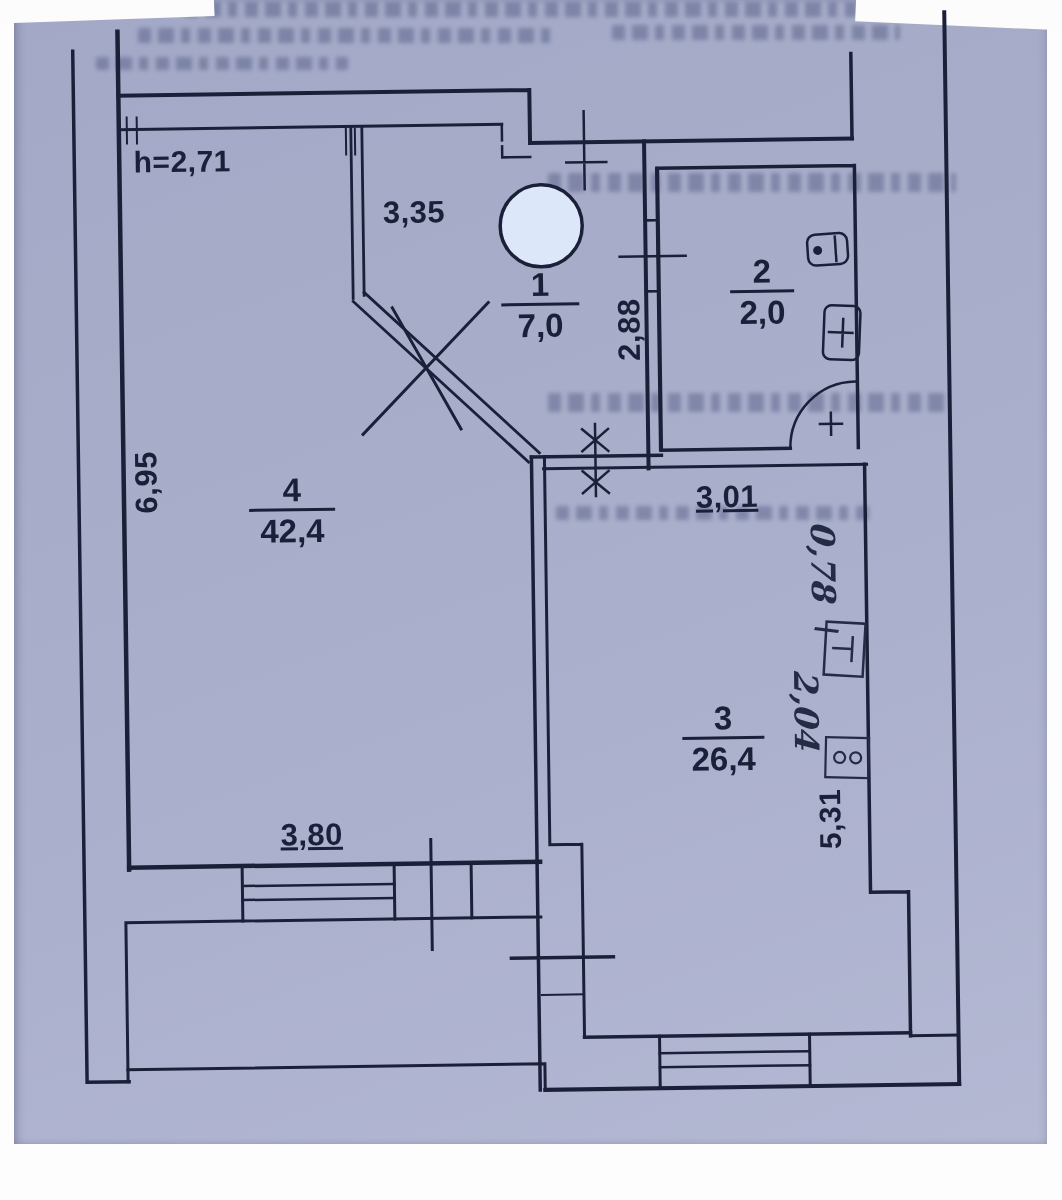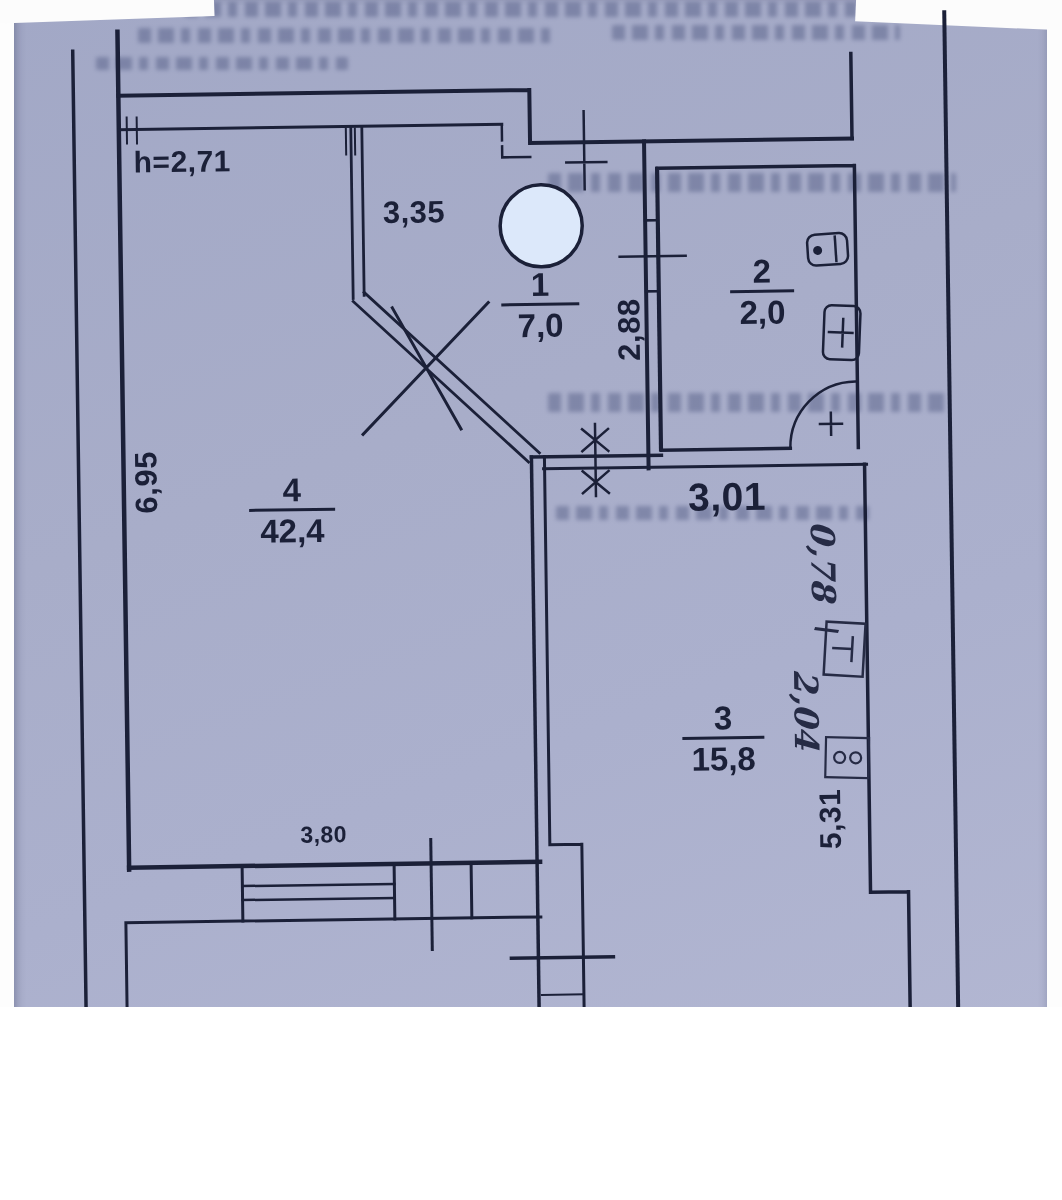--- a/index.html
+++ b/index.html
@@ -1,16 +1,16 @@
 <!DOCTYPE html>
 <html><head>
 <meta charset="utf-8">
 <style>
   html,body{margin:0;padding:0;background:#ffffff;}
-  .stage{position:relative;width:1062px;height:1007px;overflow:hidden;background:#fdfdfd;
+  .stage{position:relative;width:1062px;height:1200px;overflow:hidden;background:#fdfdfd;
          font-family:"Liberation Sans",sans-serif;}
   .paper{position:absolute;left:14px;top:0;width:1033px;height:1144px;
          background:linear-gradient(160deg,#a2a8c6 0%,#a8adc9 38%,#abb0cd 62%,#b4b8d3 100%);
          box-shadow:inset 6px 0 10px -4px rgba(40,45,80,.35), inset -4px 0 8px -4px rgba(40,45,80,.25);}
   .wedge{position:absolute;background:#fcfcfc;}
   
   .bleed{position:absolute;opacity:.36;filter:blur(2.3px);border-radius:2px;
          background:repeating-linear-gradient(90deg,#39436f 0 13px,transparent 13px 20px,#39436f 20px 36px,transparent 36px 43px,#39436f 43px 52px,transparent 52px 60px);}
   .plan{position:absolute;left:0;top:0;width:1062px;height:1200px;transform:rotate(-0.8deg);transform-origin:531px 570px;}
   .plan svg{position:absolute;left:0;top:0;}
@@ -146,37 +146,37 @@
     </div>
 
     <div class="lbl rot-ccw" style="left:633px;top:331px;font-size:31px;">2,88</div>
 
     <div class="frac" style="left:766px;top:296px;">
       <div class="num">2</div>
       <div class="bar" style="width:64px;"></div>
       <div class="den">2,0</div>
     </div>
 
-    <div class="lbl" style="left:728px;top:500px;font-size:39px;">3,01</div>
+    <div class="lbl" style="left:728px;top:500px;font-size:31px;text-decoration:underline;">3,01</div>
 
     <div class="frac" style="left:293px;top:508px;">
       <div class="num">4</div>
       <div class="bar" style="width:86px;"></div>
       <div class="den">42,4</div>
     </div>
 
     <div class="lbl rot-ccw" style="left:148px;top:477px;font-size:31px;">6,95</div>
 
     <div class="frac" style="left:721px;top:742px;">
       <div class="num">3</div>
       <div class="bar" style="width:82px;"></div>
-      <div class="den">15,8</div>
+      <div class="den">26,4</div>
     </div>
 
-    <div class="lbl" style="left:320px;top:832px;font-size:23px;">3,80</div>
+    <div class="lbl" style="left:308px;top:832px;font-size:31px;text-decoration:underline;">3,80</div>
 
     <div class="lbl rot-ccw" style="left:827px;top:823px;font-size:30px;">5,31</div>
 
     <div class="hw v" style="left:823px;top:568px;font-size:33px;">0,78</div>
     <div class="hw" style="left:826px;top:632px;font-size:27px;transform:translate(-50%,-50%) rotate(8deg);">—</div>
     <div class="hw v" style="left:804px;top:716px;font-size:33px;">2,04</div>
   </div>
 </div>
 
 </body></html>

